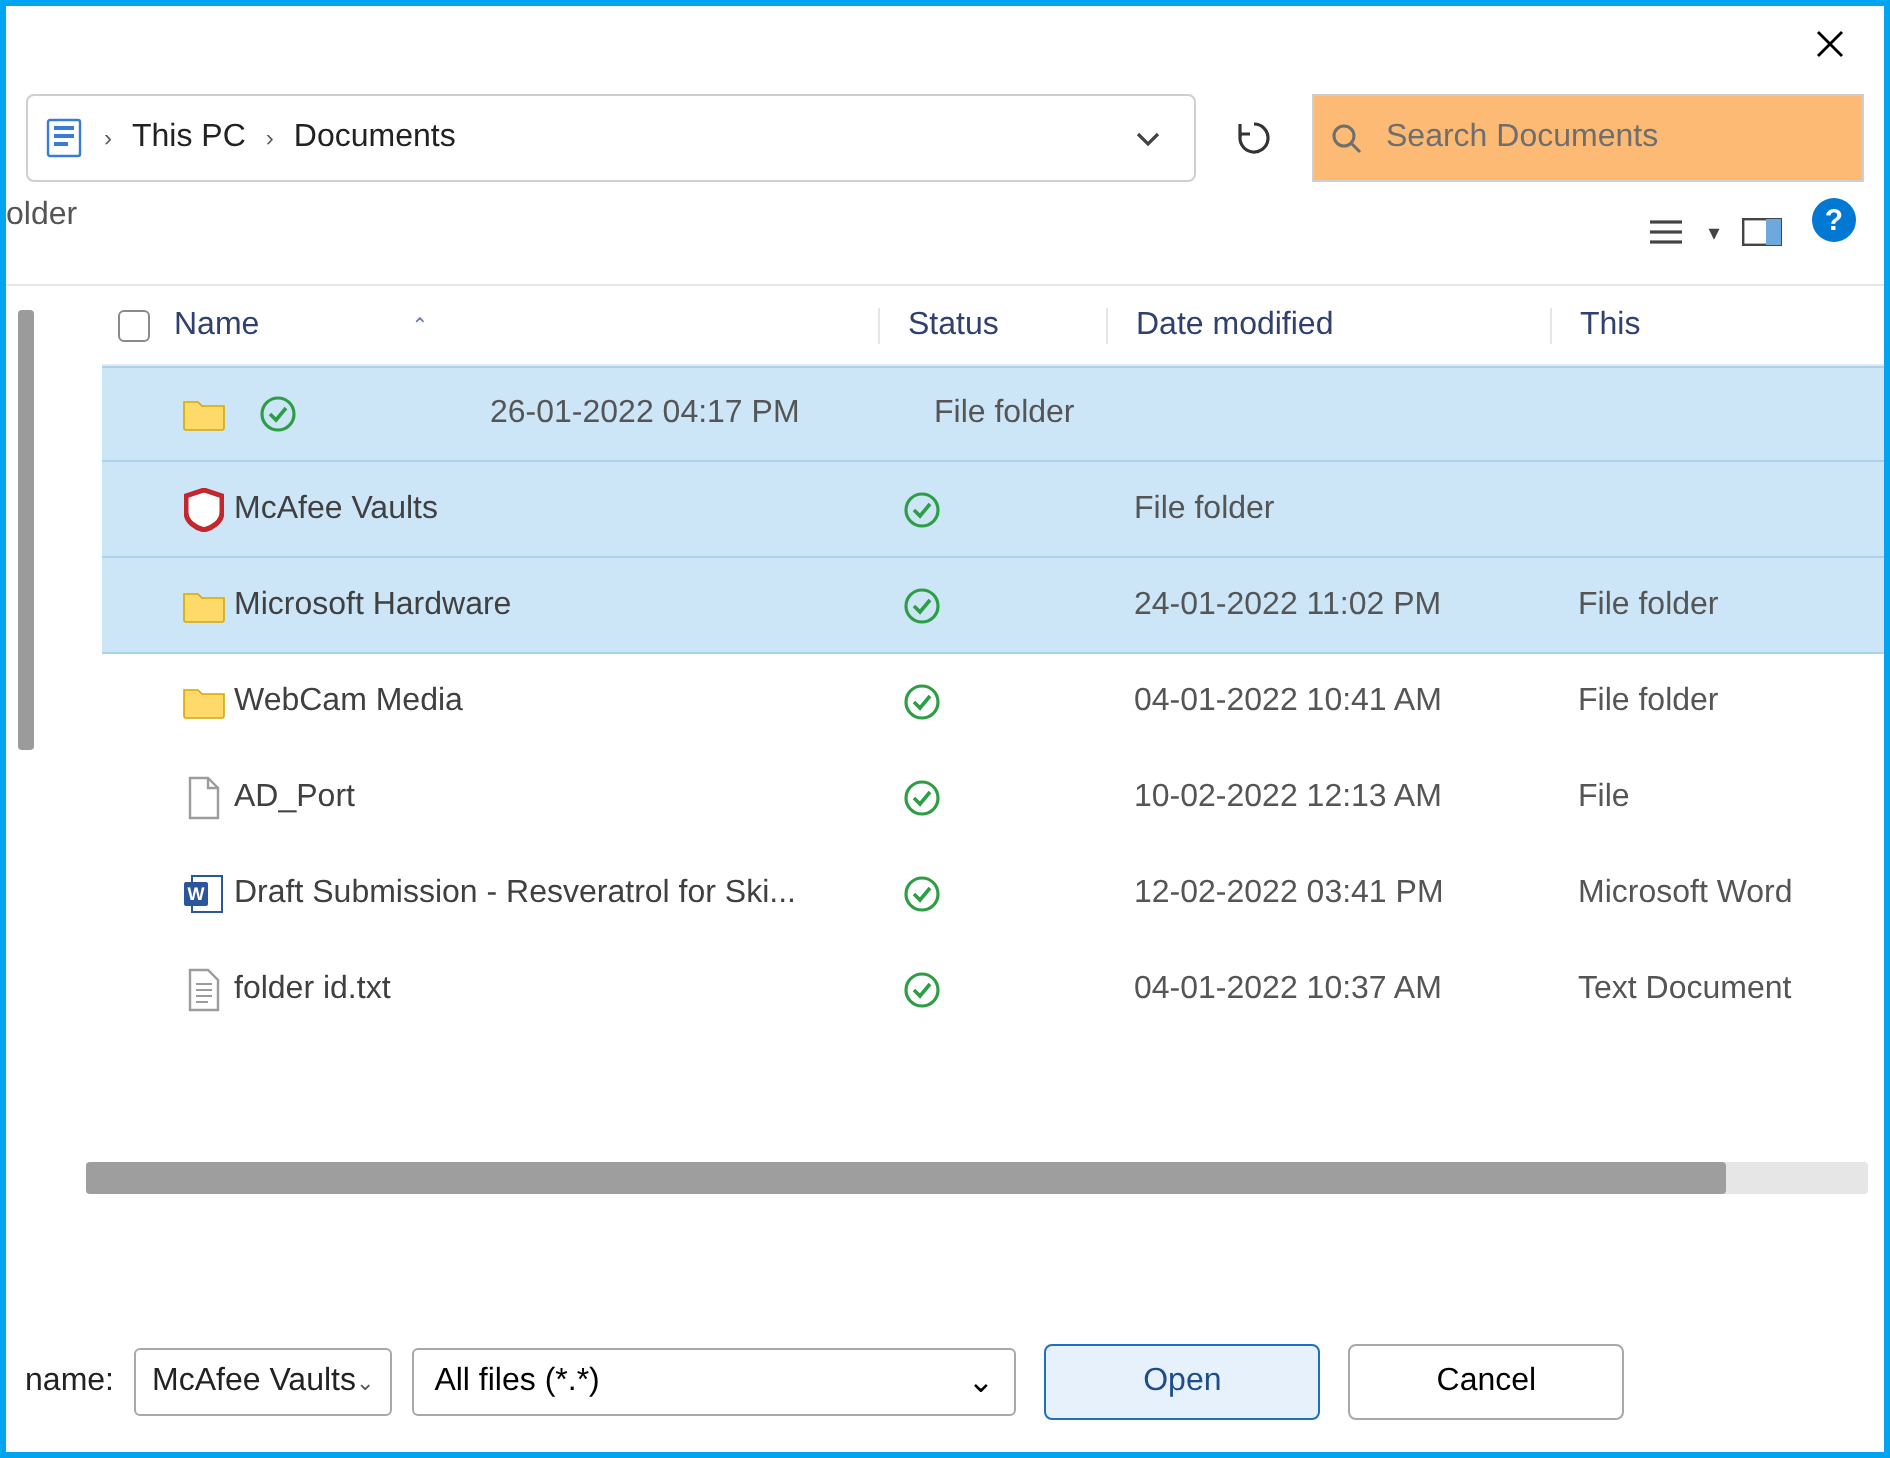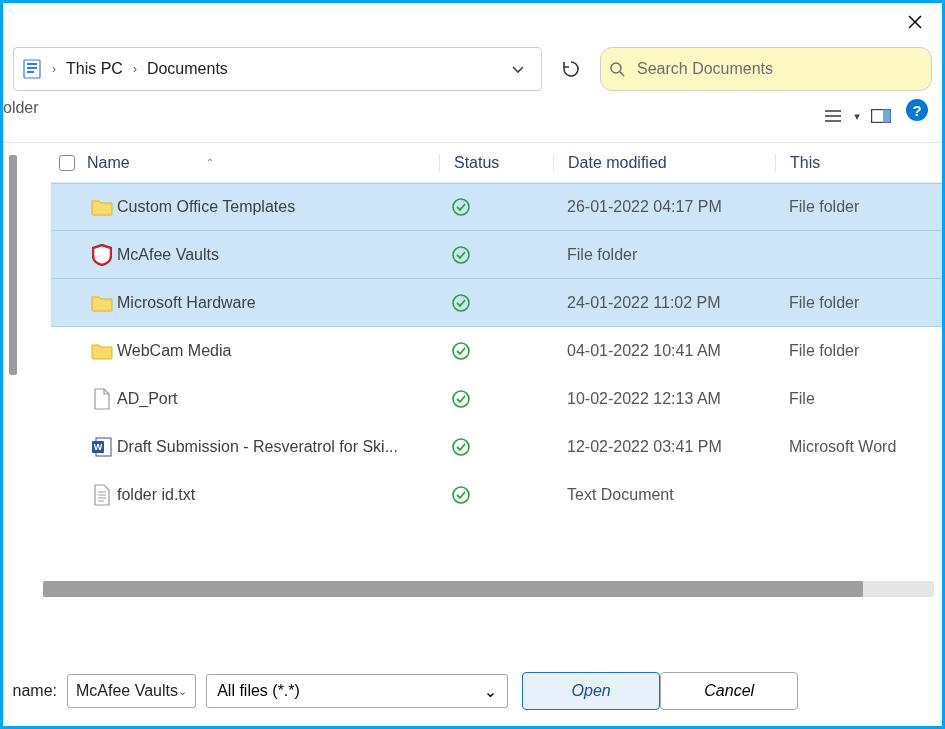--- a/index.html
+++ b/index.html
@@ -66,29 +66,29 @@
   }
   .addr-spacer { flex: 1; }
   .addr-drop {
     width: 24px; text-align: center; font-size: 14px; color: #444;
   }
   .refresh {
     width: 38px; height: 44px;
     display: flex; align-items: center; justify-content: center;
   }
   .search-box {
-    width: 332px;
+    width: 276px;
     height: 44px;
     border: 1px solid #cfcfcf;
-    border-radius: 12px;
+    border-radius: 0;
     display: flex;
     align-items: center;
     padding: 0 8px;
     color: #6e6e6e;
-    background: #fef9c3;
+    background: #fdba74;
   }
   .search-box .sicn { width: 24px; text-align: center; color:#6e6e6e; }
   .search-box .stxt { font-size: 16px; margin-left: 4px; }
 
   
   .toolbar {
     height: 44px;
     display: flex;
     align-items: flex-start;
     border-bottom: 1px solid #e6e6e6;
@@ -219,21 +219,21 @@
     width: 302px;
     height: 34px;
     border: 1px solid #a8a8a8;
     border-radius: 3px;
     display: flex; align-items: center; justify-content: space-between;
     padding: 0 10px;
     background: #fff;
     font-size: 16px;
   }
   .btn-row {
-    display: flex; justify-content: center; gap: 0; font-style: italic;
+    display: flex; justify-content: center; gap: 14px;
   }
   .btn {
     width: 138px; height: 38px;
     border: 1px solid #a8a8a8;
     border-radius: 4px;
     display: flex; align-items: center; justify-content: center;
     font-size: 16px;
     background: #fff;
   }
   .btn.primary {
@@ -337,21 +337,20 @@
         <div class="col type">This</div>
       </div>
       <div class="rows" id="rows">
           <div class="row sel">
             <div class="chk"></div>
             <div class="iconcell">
               <svg width="22" height="18" viewBox="0 0 22 18">
                 <path d="M1 3h7l2 2h11v11a1 1 0 0 1-1 1H2a1 1 0 0 1-1-1z" fill="#ffd96a" stroke="#d6a800" stroke-width="0.8"></path>
               </svg>
             </div>
-            <div class="namecell">Custom Office Templates</div>
             <div class="statuscell">
               <svg width="20" height="20" viewBox="0 0 20 20">
                 <circle cx="10" cy="10" r="8" fill="none" stroke="#2e9e46" stroke-width="1.6"></circle>
                 <polyline points="6,10 9,13 14,7" fill="none" stroke="#2e9e46" stroke-width="1.8"></polyline>
               </svg>
             </div>
             <div class="datecell">26-01-2022 04:17 PM</div>
             <div class="typecell">File folder</div>
           </div>
           <div class="row sel">
@@ -452,20 +451,21 @@
                 <line x1="5" y1="17" x2="11" y2="17" stroke="#9c9c9c"></line>
               </svg>
             </div>
             <div class="namecell">folder id.txt</div>
             <div class="statuscell">
               <svg width="20" height="20" viewBox="0 0 20 20">
                 <circle cx="10" cy="10" r="8" fill="none" stroke="#2e9e46" stroke-width="1.6"></circle>
                 <polyline points="6,10 9,13 14,7" fill="none" stroke="#2e9e46" stroke-width="1.8"></polyline>
               </svg>
             </div>
+            <div class="datecell">04-01-2022 10:37 AM</div>
             <div class="typecell">Text Document</div>
           </div>
         </div>
     </div>
   </div>
 
   <div class="hscroll">
     <div class="thumb"></div>
   </div>
 

